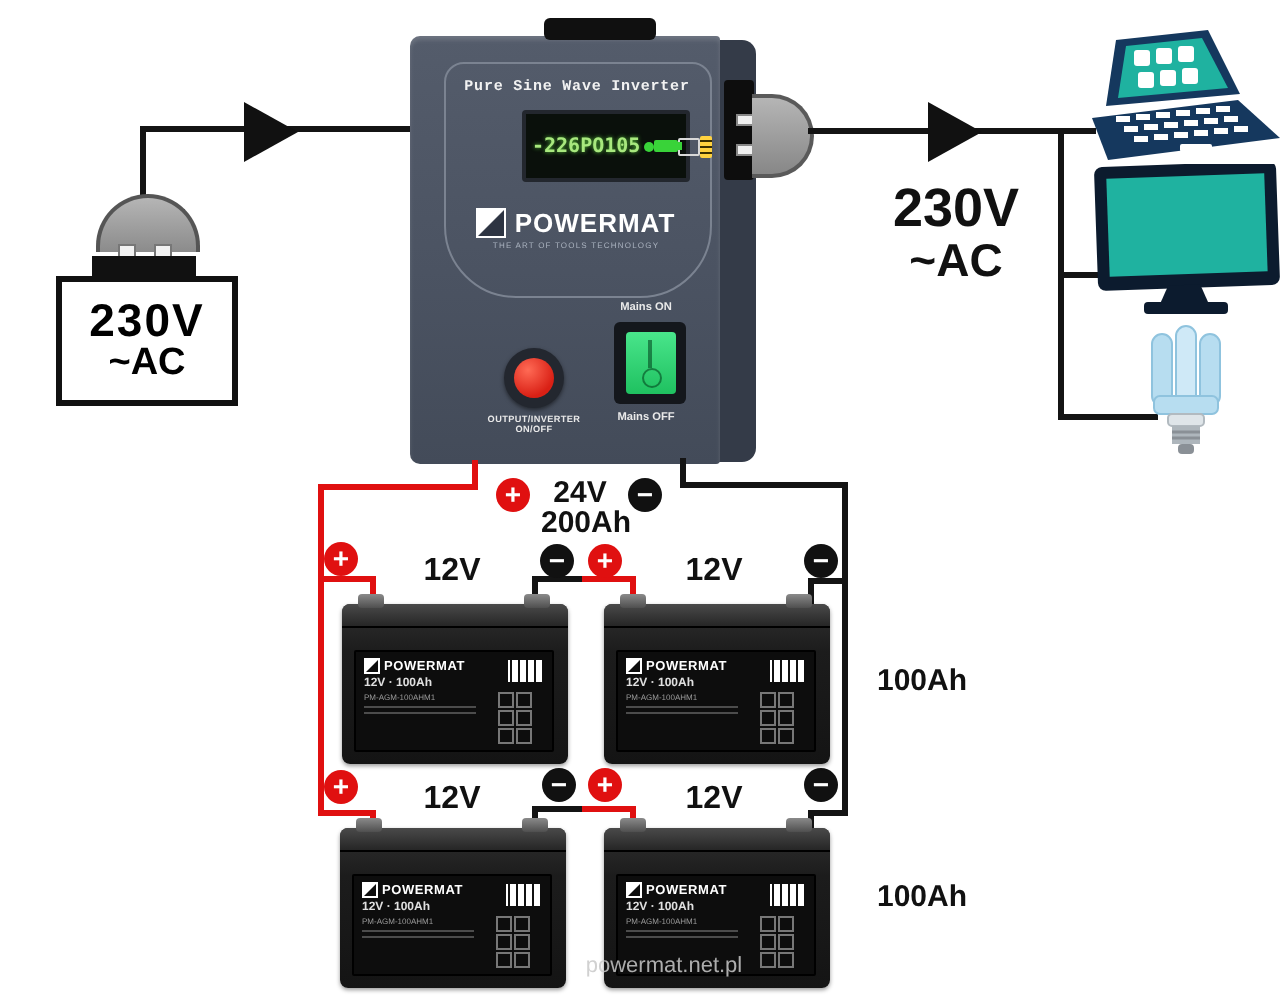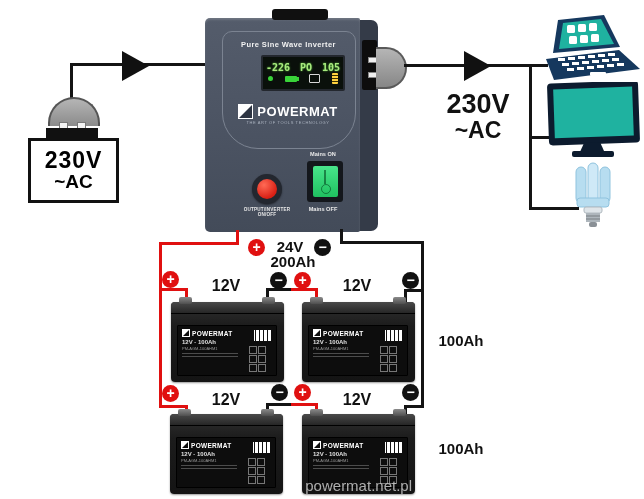--- a/index.html
+++ b/index.html
@@ -39,24 +39,24 @@
   
   .inv-body{position:absolute;left:205px;top:18px;width:155px;height:214px;
             background:linear-gradient(180deg,#545c6b 0%,#4b5362 55%,#434b59 100%);
             border-radius:5px 2px 2px 5px;box-shadow:inset 0 2px 2px rgba(255,255,255,.15);}
   .inv-side{position:absolute;left:358px;top:20px;width:20px;height:211px;background:#343b48;
             border-radius:0 7px 7px 0;}
   .inv-handle{position:absolute;left:272px;top:9px;width:56px;height:11px;background:#101010;border-radius:3px;}
   .inv-panel{position:absolute;left:222px;top:31px;width:132px;height:116px;
              border:1px solid #7b8391;border-radius:10px 10px 36px 36px;}
   .inv-title{position:absolute;left:222px;top:40px;width:133px;text-align:center;
-             color:#f2f2f2;font-size:7.5px;font-weight:bold;letter-spacing:.4px;}
+             color:#f2f2f2;font-size:7.5px;font-weight:bold;letter-spacing:.4px;font-family:Liberation Mono, monospace;}
   .inv-display{position:absolute;left:261px;top:55px;width:84px;height:36px;background:#0a100b;
                border:2px solid #23272e;border-radius:2px;box-sizing:border-box;
-               display:flex;flex-direction:column;justify-content:center;padding:2px 3px;}
+               display:flex;flex-direction:row;justify-content:flex-start;padding:2px 3px;}
   .seg-row{display:flex;justify-content:space-between;align-items:center;
            font-family:"DejaVu Sans Mono",monospace;font-weight:bold;font-size:10px;
            color:#a8e87e;text-shadow:0 0 2px #57c23a;}
   .icon-row{display:flex;justify-content:space-between;align-items:center;padding:0 2px;}
   .st-dot{width:5px;height:5px;border-radius:50%;background:#39d339;}
   .batt-ic{width:12px;height:6px;background:#39d339;border-radius:1px;position:relative;}
   .batt-ic:after{content:"";position:absolute;right:-2px;top:1px;width:2px;height:4px;background:#39d339;}
   .mon-ic{width:9px;height:7px;border:1px solid #d8d8d8;border-radius:1px;}
   .gauge-ic{width:6px;height:11px;background:repeating-linear-gradient(180deg,#ffd23f 0 2px,#3a3000 2px 3px);border-radius:1px;}
   .logo-row{position:absolute;left:222px;top:104px;width:132px;display:flex;justify-content:center;align-items:center;gap:4px;}
@@ -90,21 +90,21 @@
   .bl-spec{font-size:6px;color:#e0e0e0;font-weight:bold;margin-top:2px;}
   .bl-model{font-size:4px;color:#9a9a9a;margin-top:1px;}
   .bl-line{height:1px;background:#4c4c4c;margin-top:2px;width:62%;}
   .bl-barcode{position:absolute;right:5px;top:4px;width:17px;height:11px;
               background:repeating-linear-gradient(90deg,#fff 0 1px,#111 1px 2px,#fff 2px 4px);}
   .bl-icons{position:absolute;right:5px;top:20px;width:22px;display:flex;flex-wrap:wrap;gap:1px;}
   .bl-icons i{width:6px;height:6px;border:1px solid #777;display:block;}
   
   .dev{position:absolute;}
   
-  .wm{position:absolute;left:252px;top:477px;width:160px;text-align:right;color:#c9c9c9;font-size:15px;opacity:.85;}
+  .wm{position:absolute;left:252px;top:477px;width:160px;text-align:center;color:#c9c9c9;font-size:11px;opacity:.85;}
 </style>
 </head>
 <body>
 
 <div class="stage">
 
   <div class="wire blk" style="left:70px;top:63px;width:3px;height:35px;"></div>
   <div class="wire blk" style="left:70px;top:63px;width:137px;height:3px;"></div>
   <div class="arrow-r" style="left:122px;top:51px;"></div>
 

